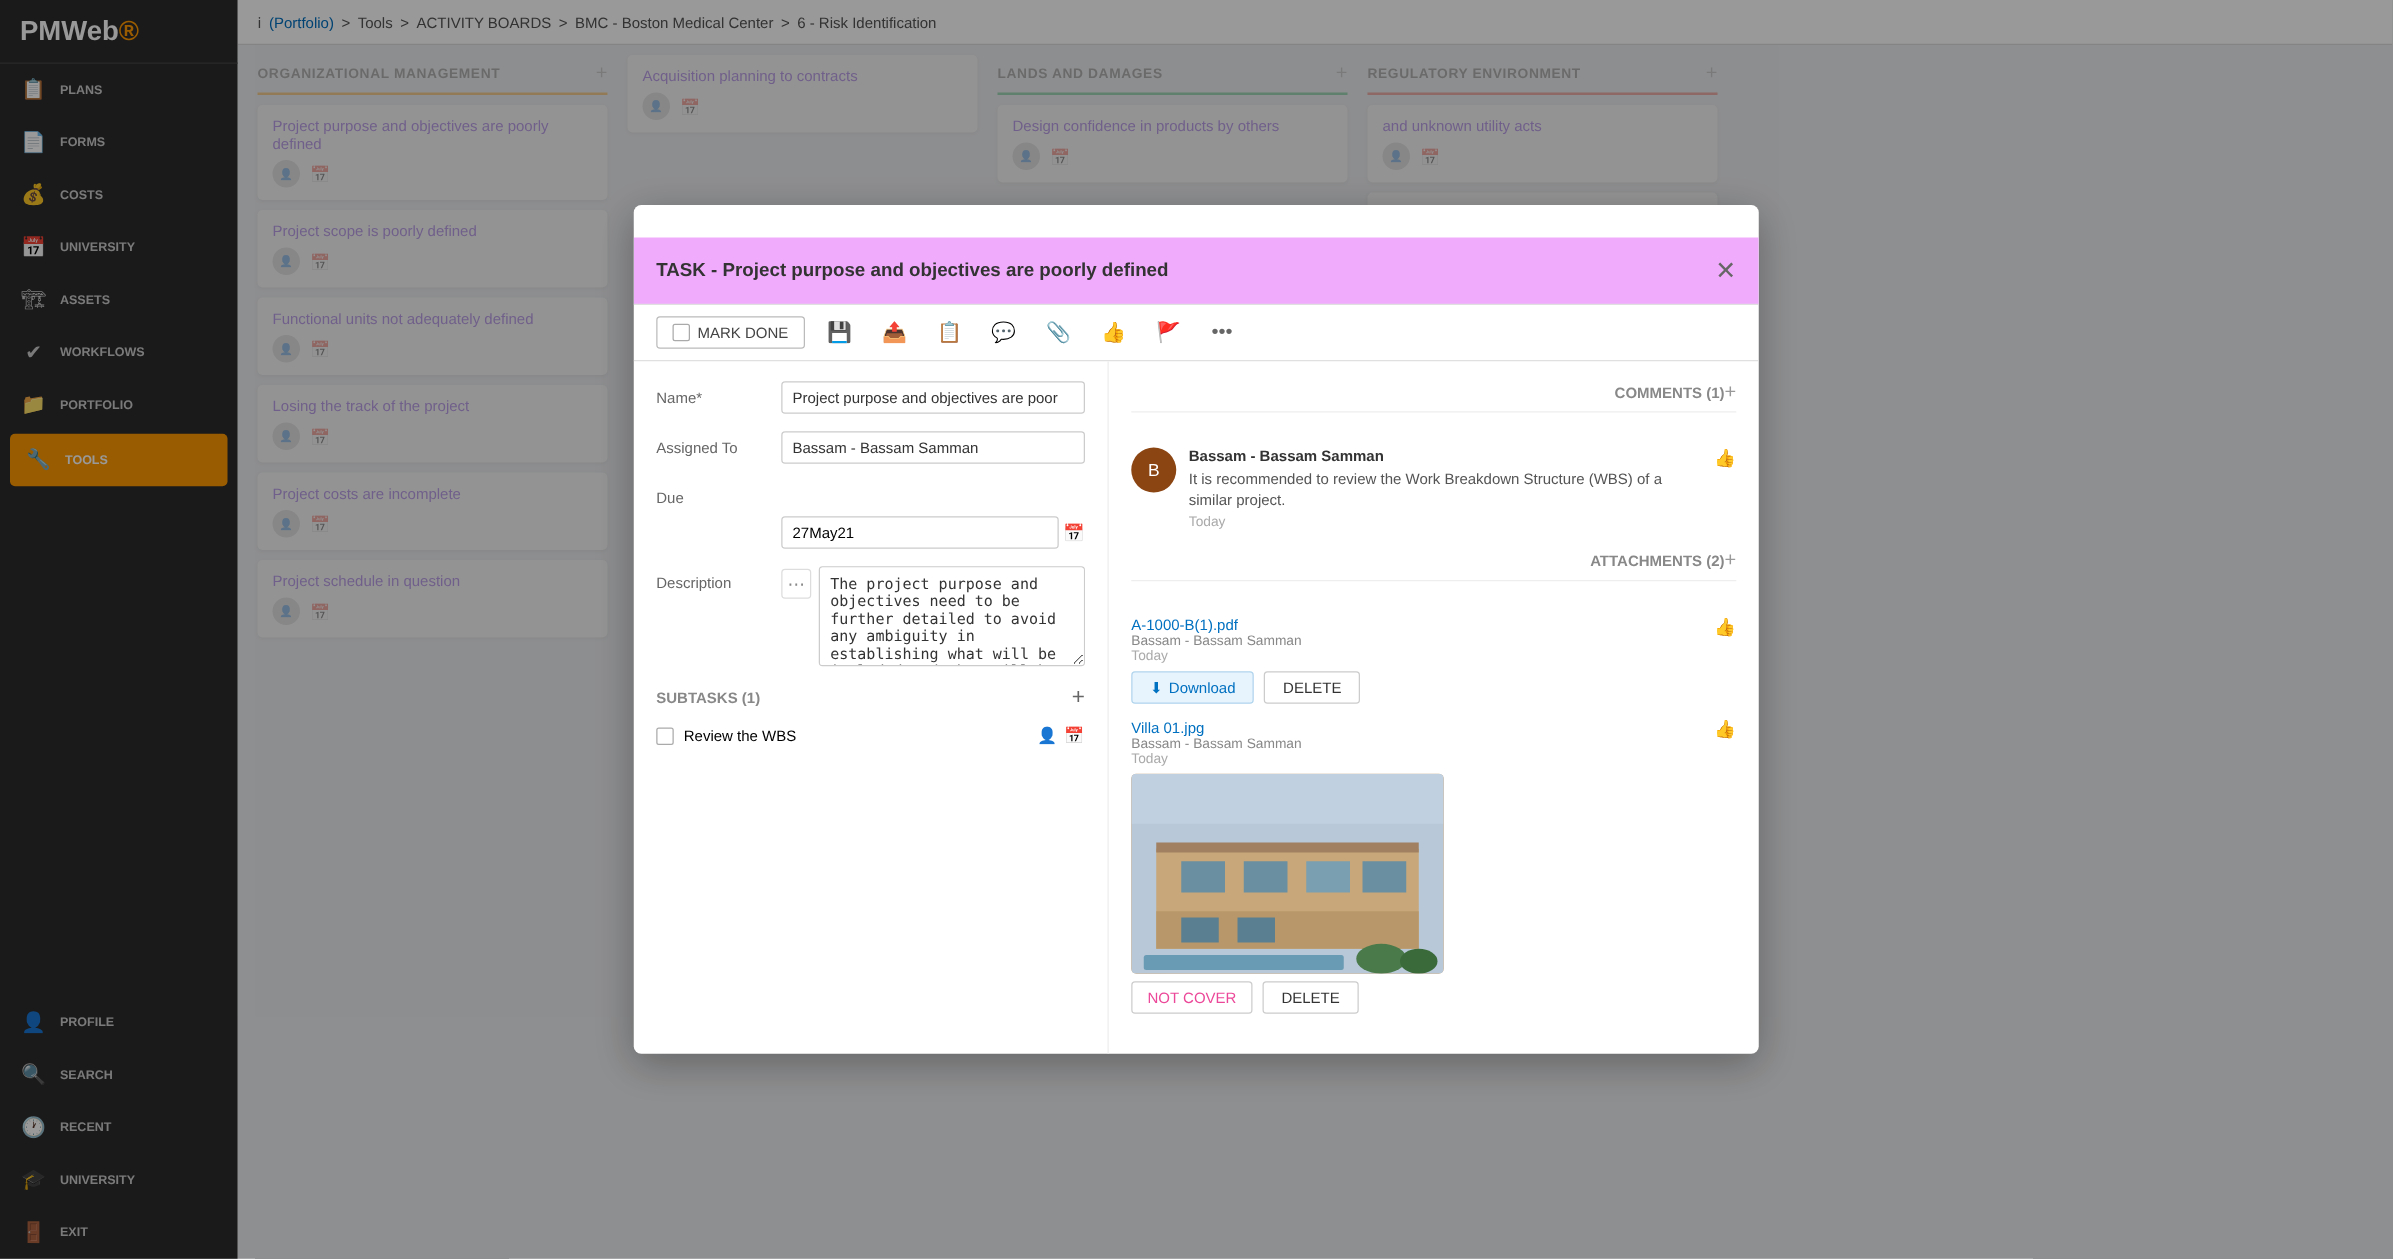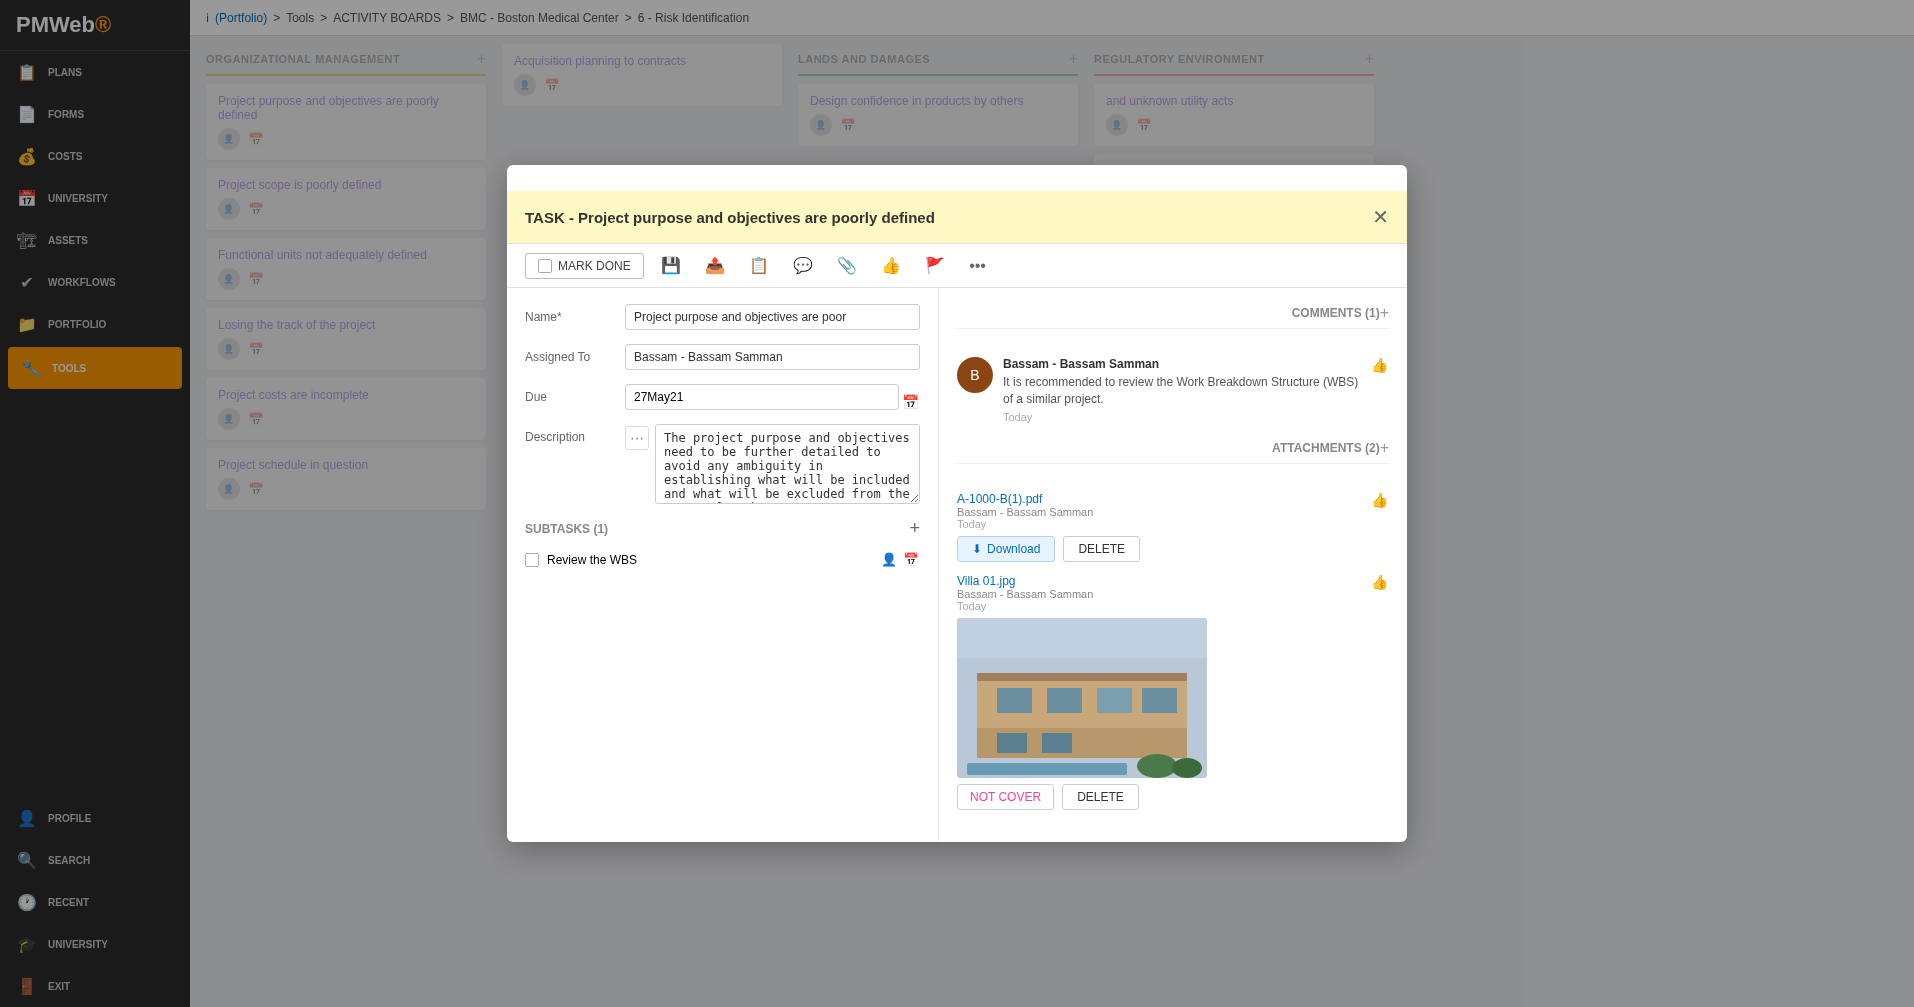--- a/index.html
+++ b/index.html
@@ -49,45 +49,45 @@
     .plus-btn { color: #999; cursor: pointer; font-size: 16px; background: none; border: none; }
 
     
     .overlay {
       position: fixed; top: 0; left: 0; width: 100%; height: 100%; background: rgba(0,0,0,0.4); z-index: 100; display: flex; align-items: center; justify-content: center;
     }
     .modal {
       background: #fff; border-radius: 6px; width: 900px; max-height: 800px; overflow-y: auto; box-shadow: 0 8px 32px rgba(0,0,0,0.3); position: relative;
     }
     .modal-header {
-      padding: 14px 18px; border-bottom: 1px solid #e0e0e0; display: flex; align-items: center; justify-content: space-between; background: #fef9c3; margin-top: 26px;
+      padding: 14px 18px; border-bottom: 1px solid #e0e0e0; display: flex; align-items: center; justify-content: space-between; background: #f0abfc; margin-top: 26px;
     }
     .modal-title { font-size: 15px; font-weight: bold; color: #333; }
     .modal-close { background: none; border: none; font-size: 20px; cursor: pointer; color: #666; }
     .modal-toolbar {
       padding: 8px 18px; border-bottom: 1px solid #e0e0e0; display: flex; align-items: center; gap: 12px;
     }
     .mark-done-btn {
       border: 1px solid #bbb; background: #fff; padding: 5px 12px; font-size: 12px; border-radius: 3px; cursor: pointer; display: flex; align-items: center; gap: 6px; color: #444;
     }
     .checkbox-small { width: 14px; height: 14px; border: 1px solid #aaa; border-radius: 2px; display: inline-block; }
     .tool-icon { font-size: 16px; color: #666; cursor: pointer; padding: 4px 6px; border-radius: 3px; }
     .modal-body { display: flex; }
-    .modal-left { width: 432px; padding: 16px 18px; border-right: 1px solid #eee; flex-shrink: 0; }
+    .modal-left { width: 380px; padding: 16px 18px; border-right: 1px solid #eee; flex-shrink: 0; }
     .modal-right { flex: 1; padding: 16px 18px; overflow-y: auto; max-height: 650px; }
     .field-row { display: flex; align-items: flex-start; margin-bottom: 14px; gap: 10px; }
     .field-label { font-size: 12px; color: #666; width: 90px; flex-shrink: 0; padding-top: 6px; }
     .field-value { flex: 1; }
     .field-input {
       width: 100%; border: 1px solid #ccc; border-radius: 3px; padding: 5px 8px; font-size: 12px; color: #333; background: #fff;
     }
     .field-select {
       width: 100%; border: 1px solid #ccc; border-radius: 3px; padding: 5px 8px; font-size: 12px; color: #333; background: #fff; appearance: none;
     }
-    .field-date { display: flex; gap: 4px; align-items: flex-end; }
+    .field-date { display: flex; gap: 4px; align-items: center; margin-top: 28px; }
     .date-input { flex: 1; border: 1px solid #ccc; border-radius: 3px; padding: 5px 8px; font-size: 12px; }
     .date-icon { color: #888; font-size: 14px; }
     .field-textarea {
       width: 100%; border: 1px solid #ccc; border-radius: 3px; padding: 6px 8px; font-size: 12px; color: #333; background: #fff; resize: vertical; min-height: 80px;
     }
     .desc-row { display: flex; gap: 6px; }
     .expand-btn { color: #888; cursor: pointer; font-size: 14px; width: 24px; height: 24px; display: flex; align-items: center; justify-content: center; border: 1px solid #ddd; border-radius: 3px; flex-shrink: 0; margin-top: 2px; }
 
     
     .section-header { display: flex; align-items: center; justify-content: space-between; margin-bottom: 8px; }

